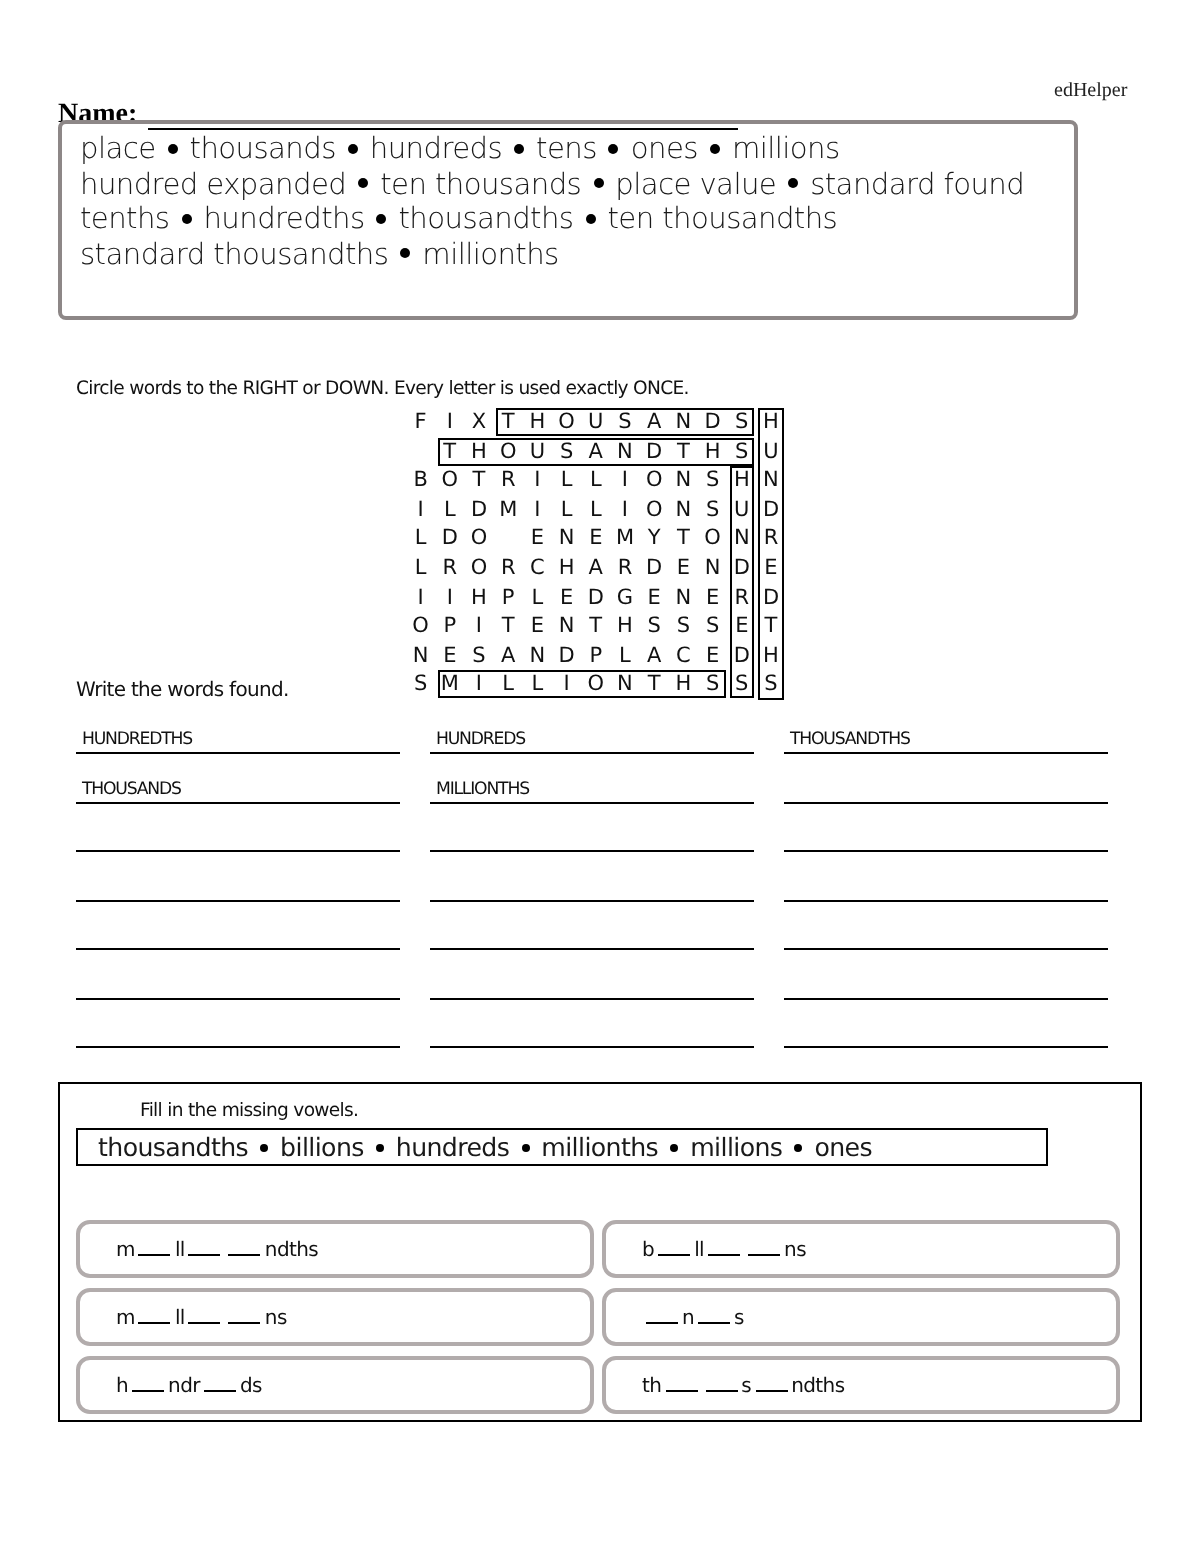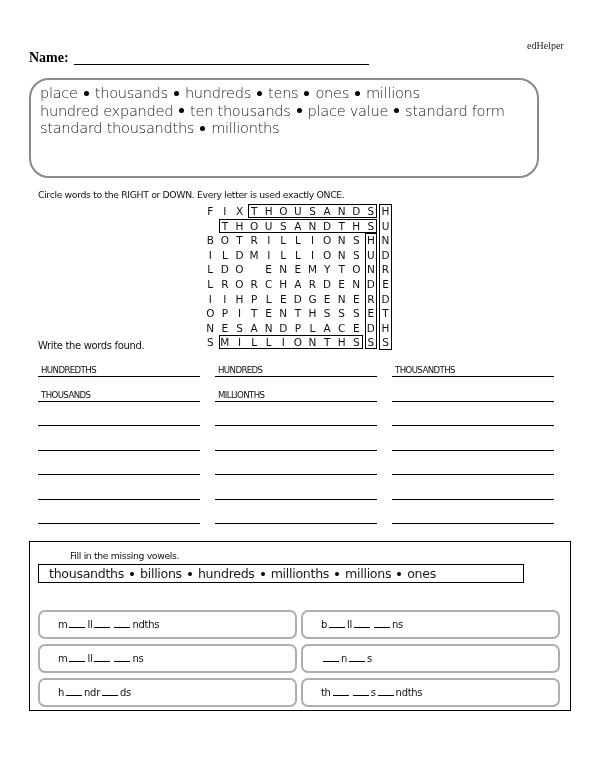--- a/index.html
+++ b/index.html
@@ -2,21 +2,21 @@
 <html><head>
   <meta charset="utf-8">
   <style>
     html, body { margin: 0; padding: 0; background: #ffffff; }
     body { width: 600px; height: 776px; position: relative; overflow: hidden; color: #000;
       font-family: "DejaVu Sans", sans-serif; }
     .abs { position: absolute; }
     .brand { left: 527px; top: 40px; font-family: "Liberation Serif", serif; font-size: 10px; color: #222; }
     .name-label { left: 29px; top: 50px; font-family: "Liberation Serif", serif; font-weight: bold; font-size: 14px; }
     .name-line { left: 74px; top: 64px; width: 295px; height: 0; border-bottom: 1.3px solid #000; }
-    .bank-top { left: 29px; top: 78px; width: 506px; height: 96px; border: 2px solid #8d8787; border-radius: 20px; }
+    .bank-top { left: 29px; top: 60px; width: 506px; height: 96px; border: 2px solid #8d8787; border-radius: 4px; }
     .bank-top .lines { position: absolute; left: 9px; top: 4px; font-size: 14.6px; line-height: 17.6px;
       letter-spacing: -0.3px; font-family: "DejaVu Sans", sans-serif; font-weight: 300; color: #1a1a1a; white-space: nowrap; }
     .bank-top .line { display: block; }
     .dot { display: inline-block; width: 5px; height: 5px; background: #000; border-radius: 50%; vertical-align: middle; margin: 0 6px; position: relative; top: -1px; }
     .instr { left: 38px; top: 189px; font-size: 9.3px; letter-spacing: -0.35px; color: #111; white-space: nowrap; }
     .write-label { left: 38px; top: 340px; font-size: 10px; letter-spacing: -0.35px; color: #111; }
     .grid { left: 203px; top: 204px; width: 200px; height: 150px; }
     .cell { position: absolute; width: 14.6px; text-align: center; font-size: 10.5px; line-height: 14px; color: #111; }
     .wbox { position: absolute; border: 1.2px solid #000; box-sizing: border-box; }
     .answers { left: 38px; top: 360px; width: 516px; }
@@ -34,21 +34,22 @@
 </head>
 <body>
 
 <div class="abs brand">edHelper</div>
 <div class="abs name-label">Name:</div>
 <div class="abs name-line"></div>
 
 <div class="abs bank-top">
   <div class="lines" id="bank-lines">
       <span class="line"><span>place</span><span class="dot"></span><span>thousands</span><span class="dot"></span><span>hundreds</span><span class="dot"></span><span>tens</span><span class="dot"></span><span>ones</span><span class="dot"></span><span>millions</span></span>
-      <span class="line"><span>hundred expanded</span><span class="dot"></span><span>ten thousands</span><span class="dot"></span><span>place value</span><span class="dot"></span><span>standard form</span></span>
+      <span class="line"><span>hundred expanded</span><span class="dot"></span><span>ten thousands</span><span class="dot"></span><span>place value</span><span class="dot"></span><span>standard found</span></span>
+      <span class="line"><span>tenths</span><span class="dot"></span><span>hundredths</span><span class="dot"></span><span>thousandths</span><span class="dot"></span><span>ten thousandths</span></span>
       <span class="line"><span>standard thousandths</span><span class="dot"></span><span>millionths</span></span>
     </div>
 </div>
 
 <div class="abs instr">Circle words to the RIGHT or DOWN.  Every letter is used exactly ONCE.</div>
 <div class="abs grid" id="grid">
     <div class="cell" style="left: 0px; top: 0px;">F</div>
     <div class="cell" style="left: 14.6px; top: 0px;">I</div>
     <div class="cell" style="left: 29.2px; top: 0px;">X</div>
     <div class="cell" style="left: 43.8px; top: 0px;">T</div>

